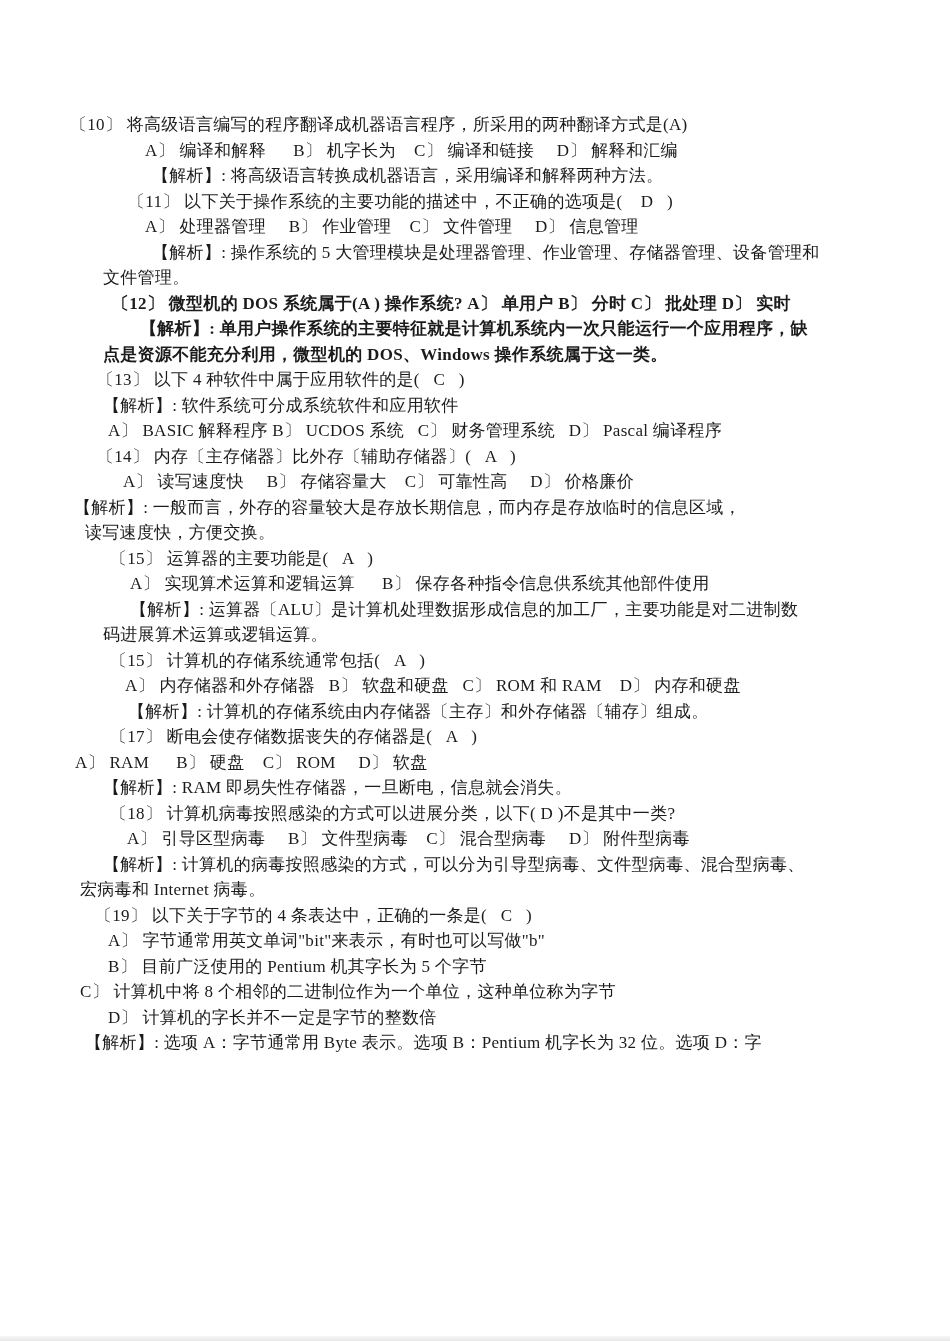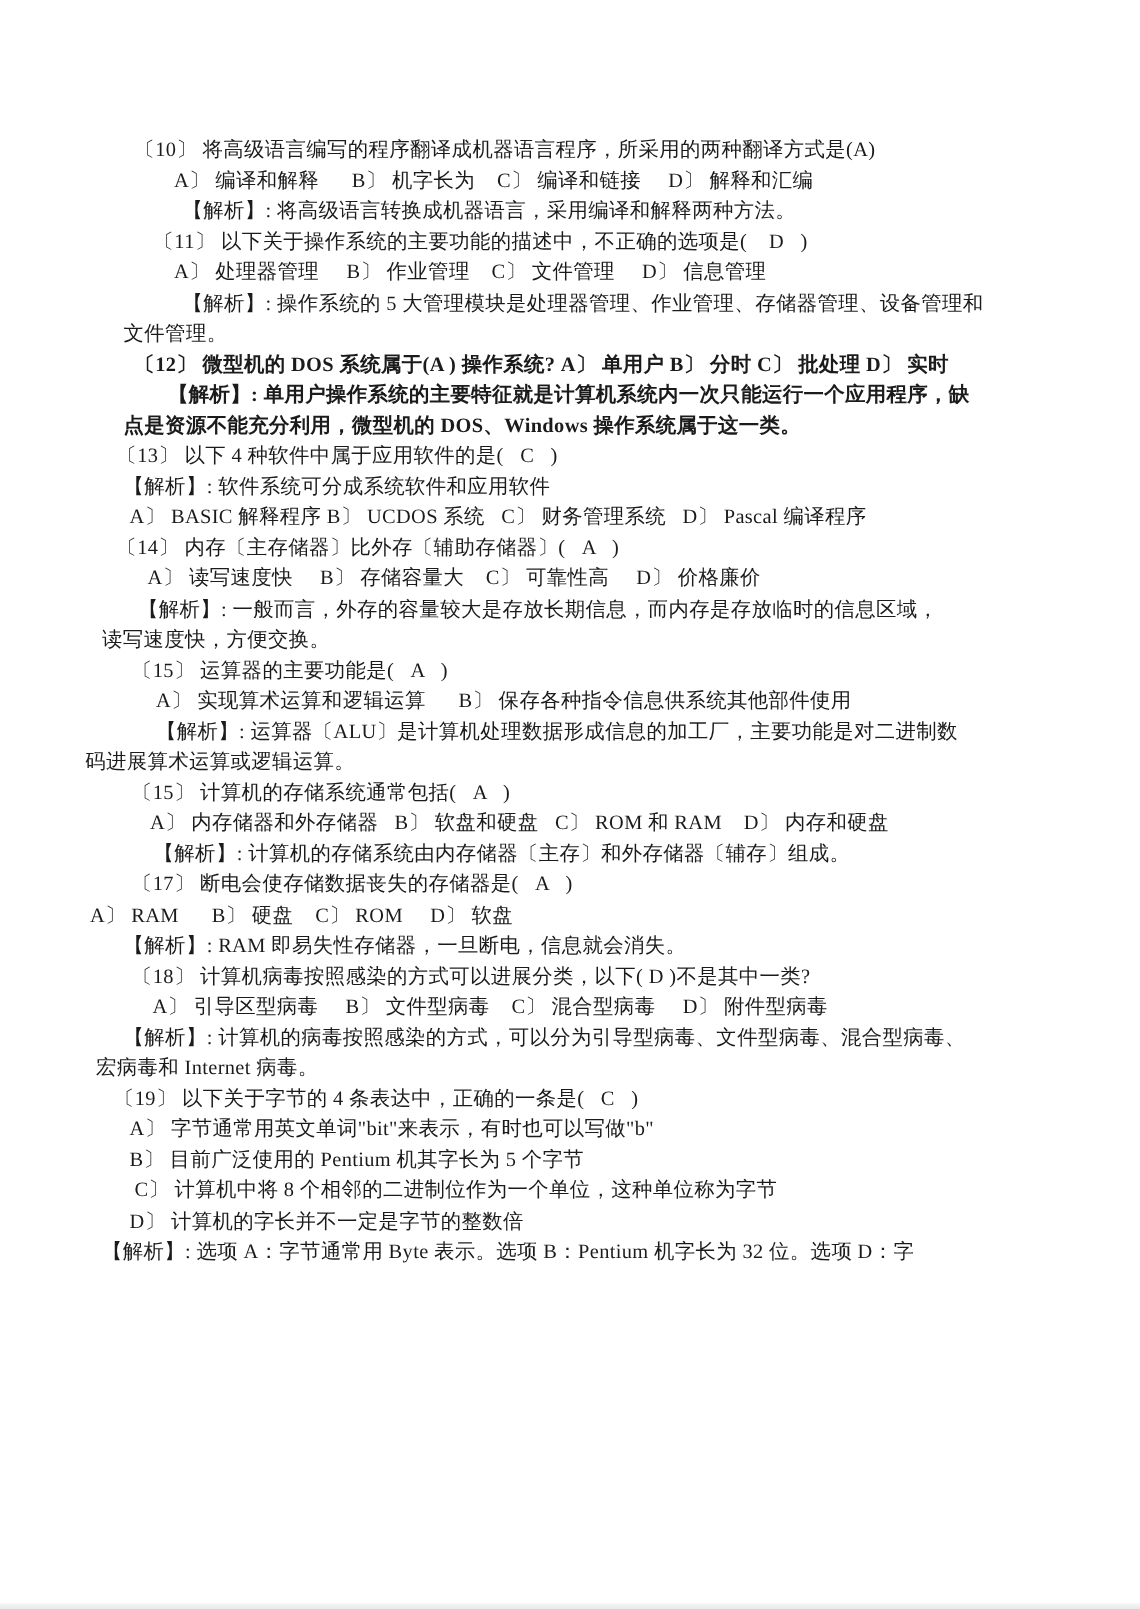--- a/index.html
+++ b/index.html
@@ -39,21 +39,21 @@
     height: 5px;
     background: linear-gradient(to bottom, #f7f7f7, #e7e7e7);
   }
 </style>
 </head>
 <body>
 
 <main class="doc">
 
   <section class="qblock">
-    <p class="ln" style="padding-left:112px">〔10〕 将高级语言编写的程序翻译成机器语言程序，所采用的两种翻译方式是(A)</p>
+    <p class="ln" style="padding-left:70px">〔10〕 将高级语言编写的程序翻译成机器语言程序，所采用的两种翻译方式是(A)</p>
     <p class="ln" style="padding-left:145px">A〕 编译和解释      B〕 机字长为    C〕 编译和链接     D〕 解释和汇编</p>
     <p class="ln" style="padding-left:152px">【解析】: 将高级语言转换成机器语言，采用编译和解释两种方法。</p>
   </section>
 
   <section class="qblock">
     <p class="ln" style="padding-left:128px">〔11〕 以下关于操作系统的主要功能的描述中，不正确的选项是(    D   )</p>
     <p class="ln" style="padding-left:145px">A〕 处理器管理     B〕 作业管理    C〕 文件管理     D〕 信息管理</p>
     <p class="ln" style="padding-left:152px">【解析】: 操作系统的 5 大管理模块是处理器管理、作业管理、存储器管理、设备管理和</p>
     <p class="ln" style="padding-left:103px">文件管理。</p>
   </section>
@@ -66,29 +66,29 @@
 
   <section class="qblock gap30">
     <p class="ln" style="padding-left:97px">〔13〕 以下 4 种软件中属于应用软件的是(   C   )</p>
     <p class="ln" style="padding-left:103px">【解析】: 软件系统可分成系统软件和应用软件</p>
     <p class="ln" style="padding-left:108px">A〕 BASIC 解释程序 B〕 UCDOS 系统   C〕 财务管理系统   D〕 Pascal 编译程序</p>
   </section>
 
   <section class="qblock">
     <p class="ln" style="padding-left:97px">〔14〕 内存〔主存储器〕比外存〔辅助存储器〕(   A   )</p>
     <p class="ln" style="padding-left:123px">A〕 读写速度快     B〕 存储容量大    C〕 可靠性高     D〕 价格廉价</p>
-    <p class="ln" style="padding-left:115px">【解析】: 一般而言，外存的容量较大是存放长期信息，而内存是存放临时的信息区域，</p>
+    <p class="ln" style="padding-left:74px">【解析】: 一般而言，外存的容量较大是存放长期信息，而内存是存放临时的信息区域，</p>
     <p class="ln" style="padding-left:85px">读写速度快，方便交换。</p>
   </section>
 
   <section class="qblock gap21">
     <p class="ln" style="padding-left:110px">〔15〕 运算器的主要功能是(   A   )</p>
     <p class="ln" style="padding-left:130px">A〕 实现算术运算和逻辑运算      B〕 保存各种指令信息供系统其他部件使用</p>
     <p class="ln" style="padding-left:130px">【解析】: 运算器〔ALU〕是计算机处理数据形成信息的加工厂，主要功能是对二进制数</p>
-    <p class="ln" style="padding-left:71px">码进展算术运算或逻辑运算。</p>
+    <p class="ln" style="padding-left:103px">码进展算术运算或逻辑运算。</p>
   </section>
 
   <section class="qblock gap21">
     <p class="ln" style="padding-left:110px">〔15〕 计算机的存储系统通常包括(   A   )</p>
     <p class="ln" style="padding-left:125px">A〕 内存储器和外存储器   B〕 软盘和硬盘   C〕 ROM 和 RAM    D〕 内存和硬盘</p>
     <p class="ln" style="padding-left:128px">【解析】: 计算机的存储系统由内存储器〔主存〕和外存储器〔辅存〕组成。</p>
   </section>
 
   <section class="qblock gap21">
     <p class="ln" style="padding-left:110px">〔17〕 断电会使存储数据丧失的存储器是(   A   )</p>
@@ -100,20 +100,20 @@
     <p class="ln" style="padding-left:110px">〔18〕 计算机病毒按照感染的方式可以进展分类，以下( D )不是其中一类?</p>
     <p class="ln" style="padding-left:127px">A〕 引导区型病毒     B〕 文件型病毒    C〕 混合型病毒     D〕 附件型病毒</p>
     <p class="ln" style="padding-left:103px">【解析】: 计算机的病毒按照感染的方式，可以分为引导型病毒、文件型病毒、混合型病毒、</p>
     <p class="ln" style="padding-left:80px">宏病毒和 Internet 病毒。</p>
   </section>
 
   <section class="qblock">
     <p class="ln" style="padding-left:95px">〔19〕 以下关于字节的 4 条表达中，正确的一条是(   C   )</p>
     <p class="ln" style="padding-left:108px">A〕 字节通常用英文单词"bit"来表示，有时也可以写做"b"</p>
     <p class="ln" style="padding-left:108px">B〕 目前广泛使用的 Pentium 机其字长为 5 个字节</p>
-    <p class="ln" style="padding-left:112px">C〕 计算机中将 8 个相邻的二进制位作为一个单位，这种单位称为字节</p>
+    <p class="ln" style="padding-left:80px">C〕 计算机中将 8 个相邻的二进制位作为一个单位，这种单位称为字节</p>
     <p class="ln" style="padding-left:108px">D〕 计算机的字长并不一定是字节的整数倍</p>
     <p class="ln" style="padding-left:85px">【解析】: 选项 A：字节通常用 Byte 表示。选项 B：Pentium 机字长为 32 位。选项 D：字</p>
   </section>
 
 </main>
 
 <div class="page-edge"></div>
 
 </body></html>

